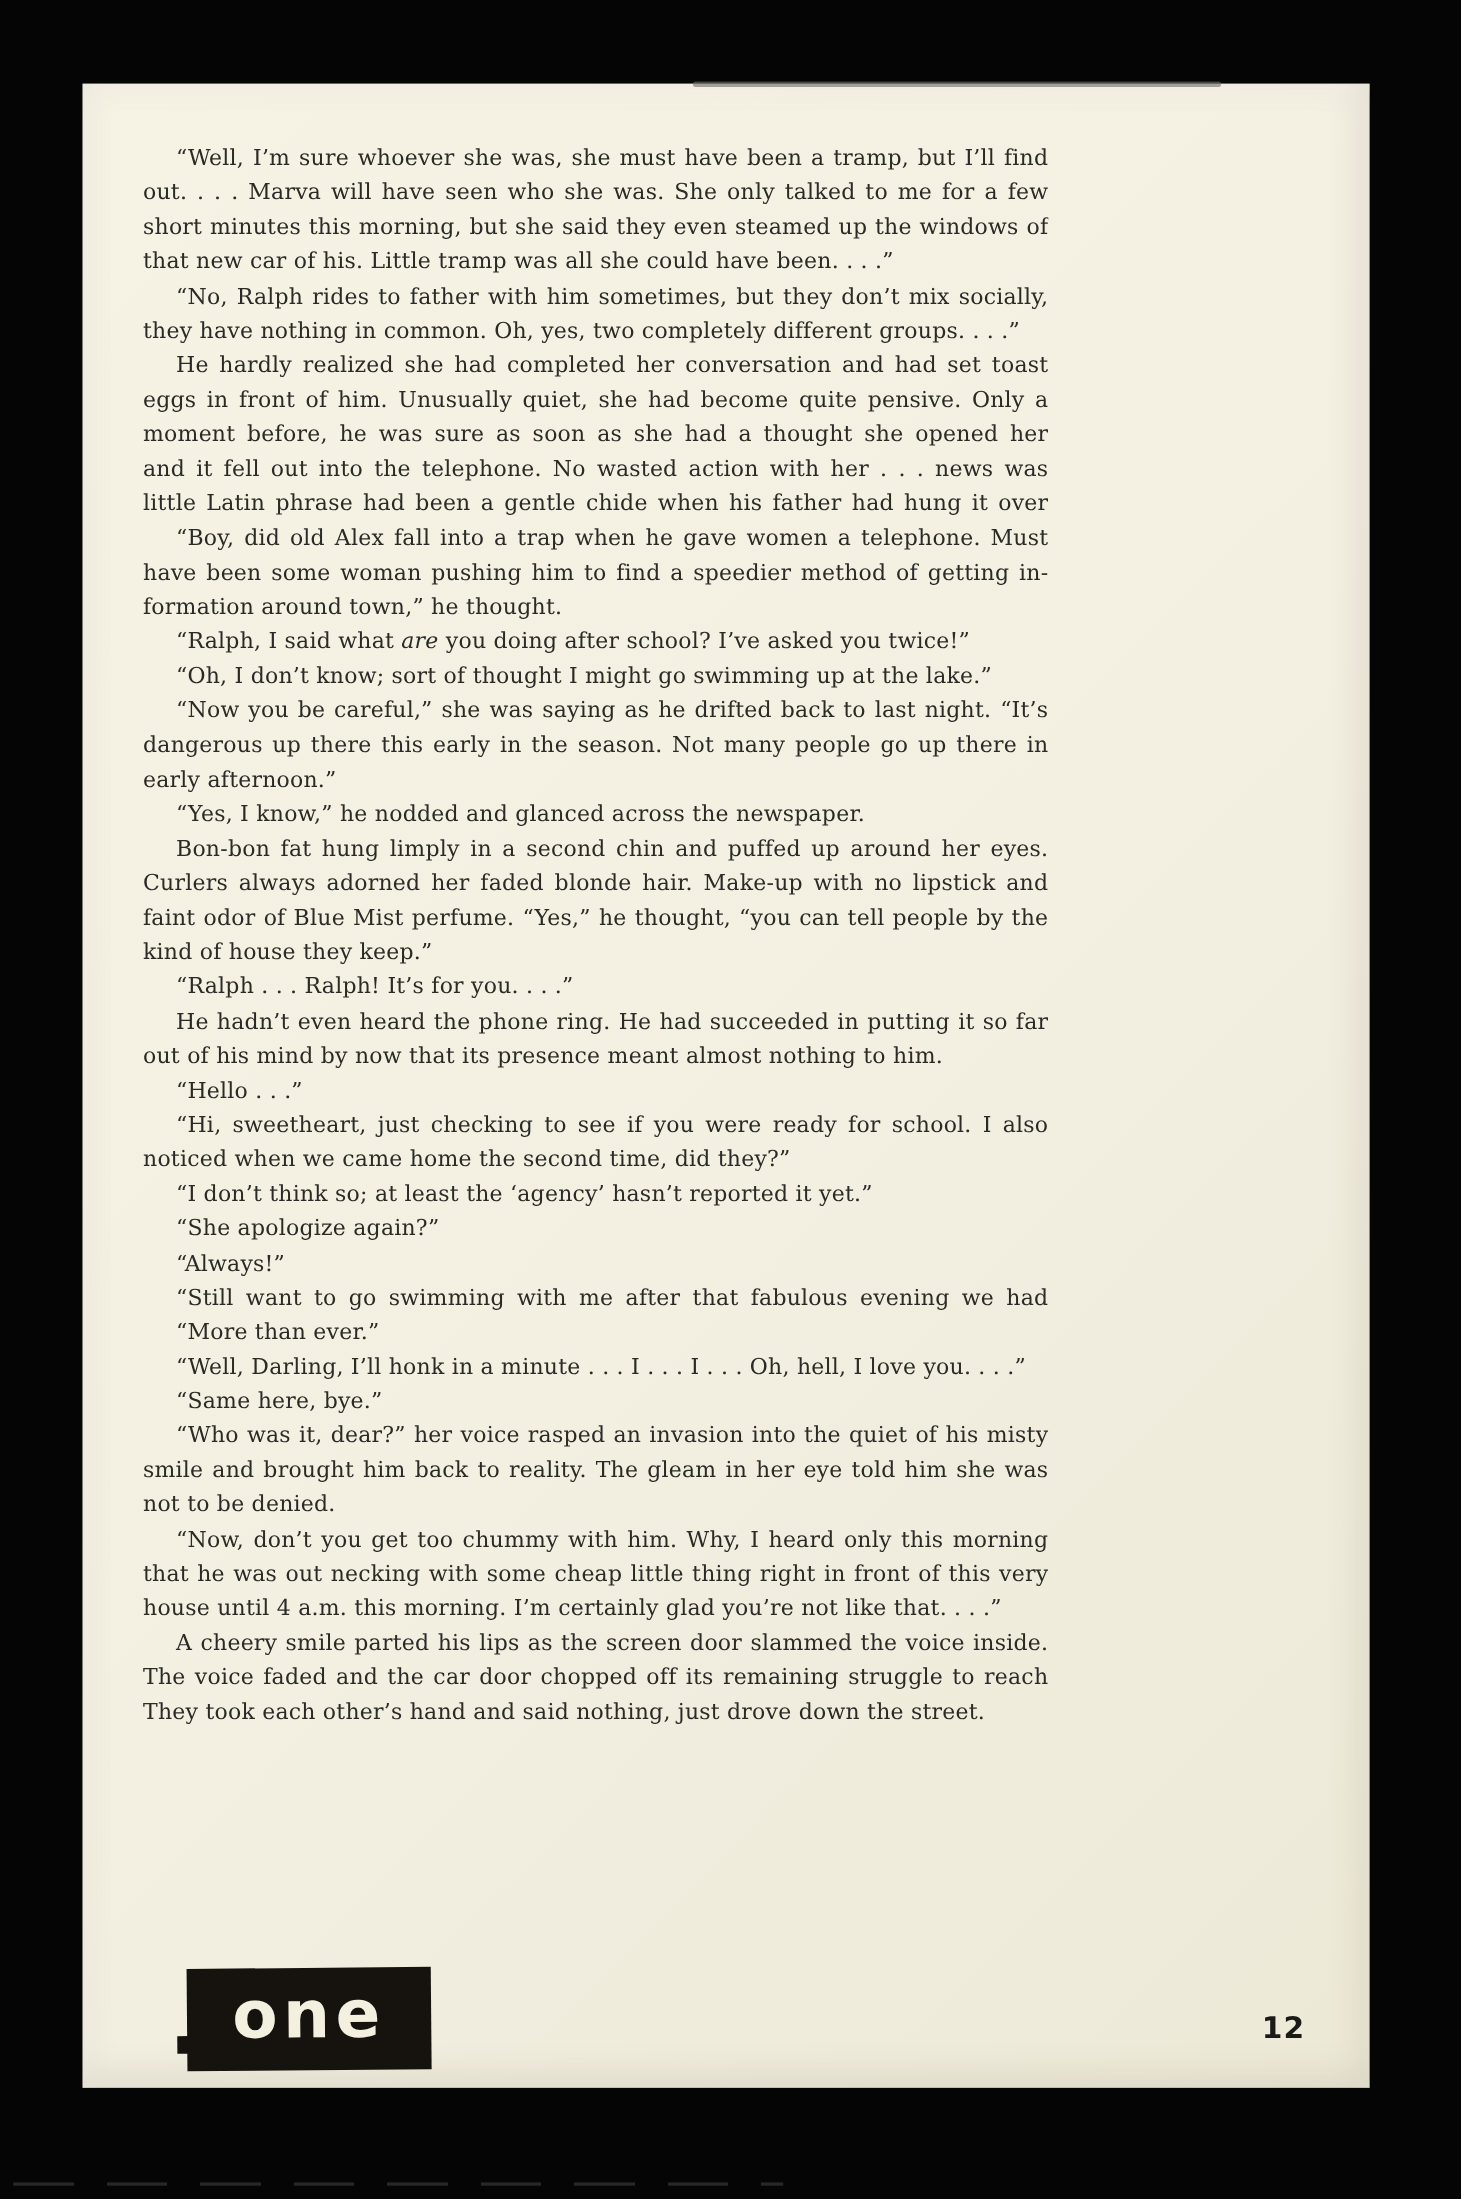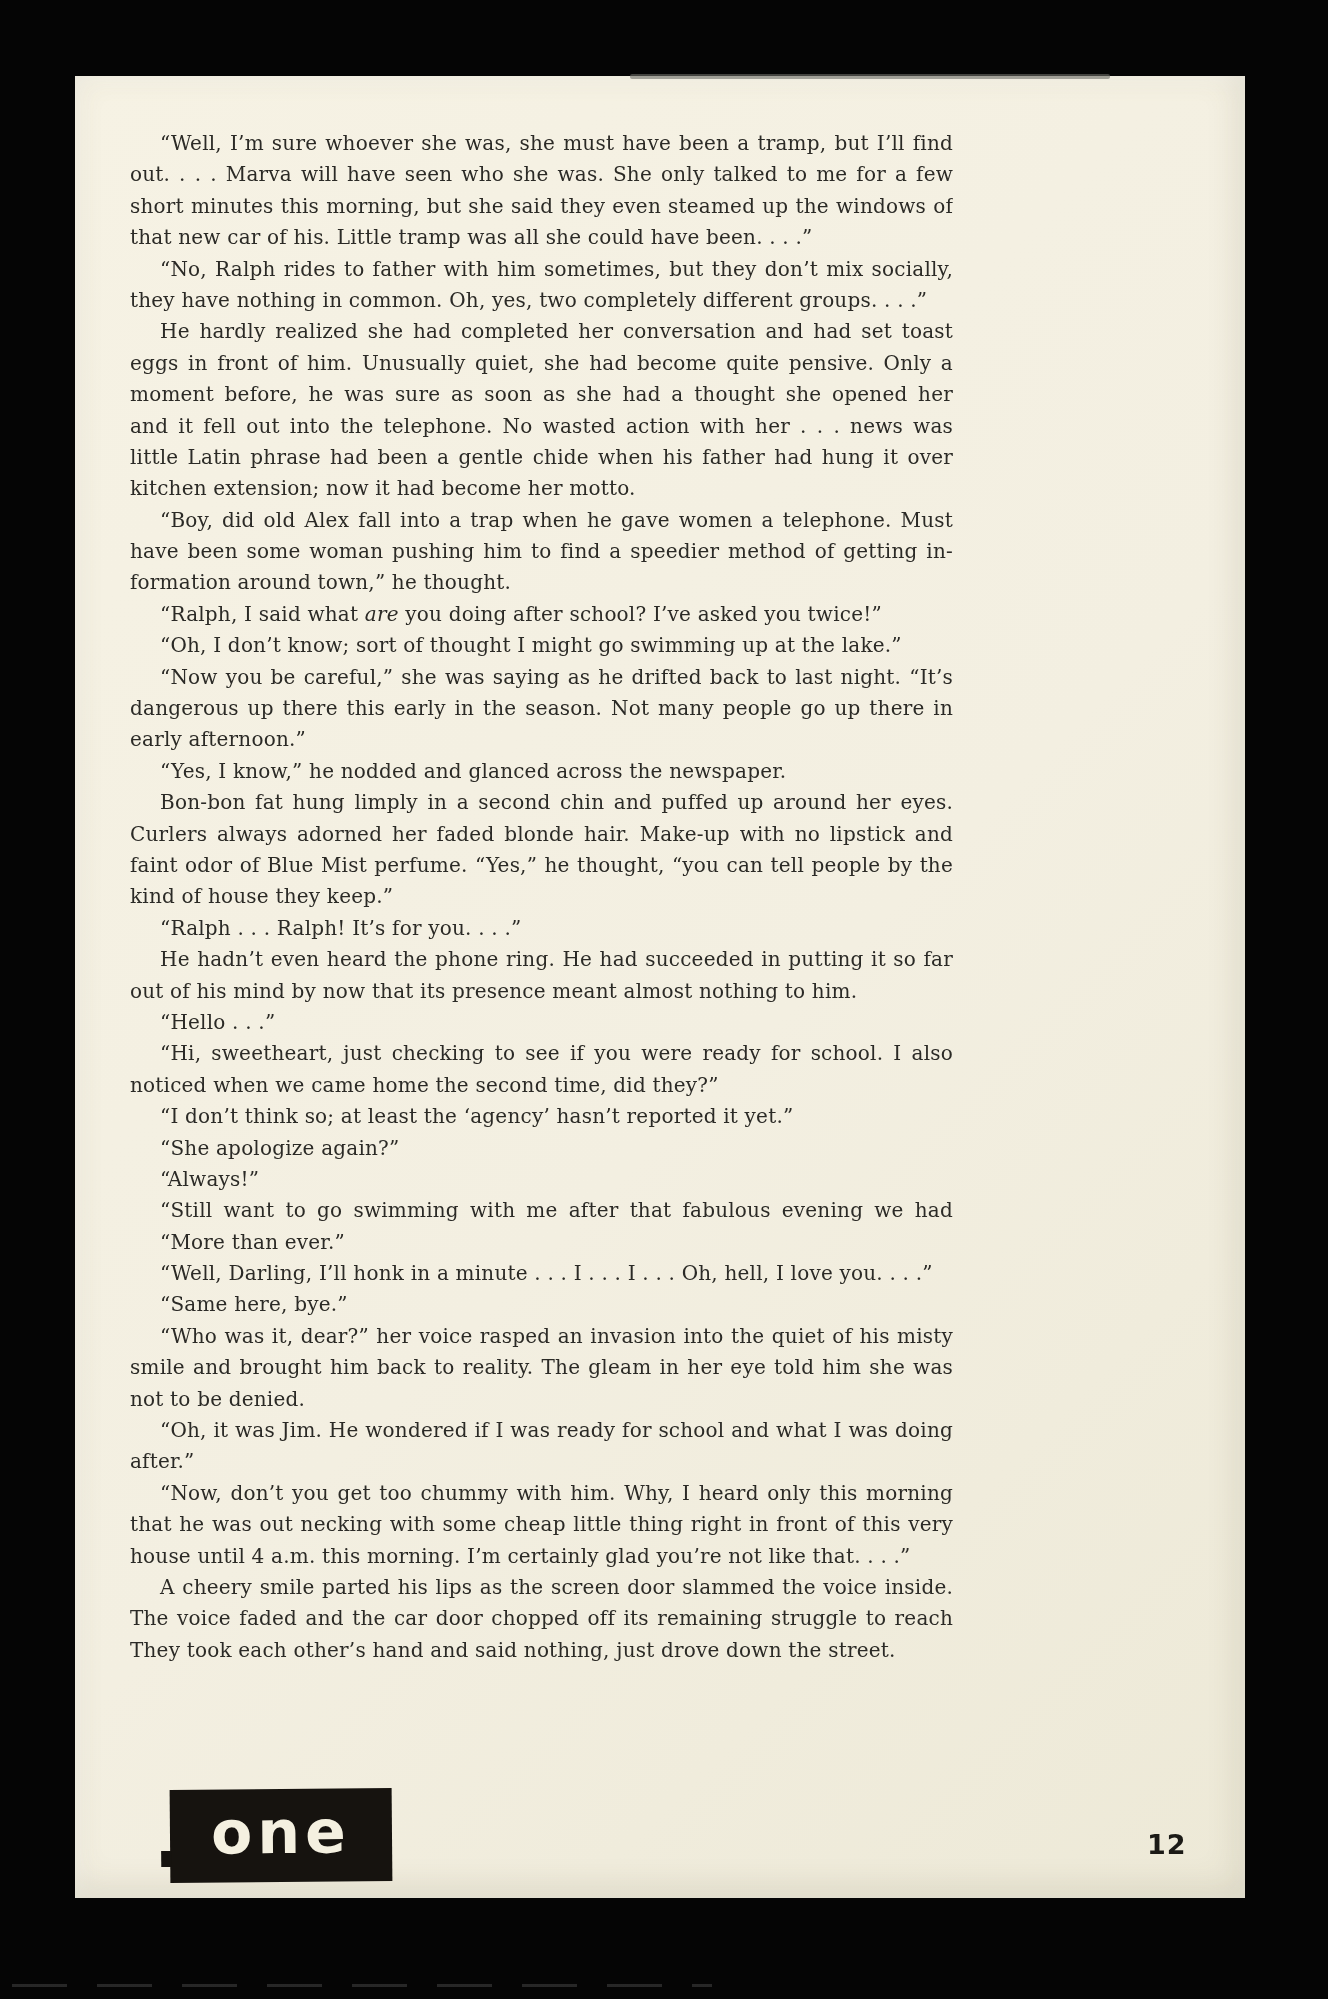--- a/index.html
+++ b/index.html
@@ -101,21 +101,20 @@
       <div>
         <div class="line first">“No, Ralph rides to father with him sometimes, but they don’t mix socially,</div>
         <div class="line last">they have nothing in common. Oh, yes, two completely different groups. . . .”</div>
       </div>
       <div>
         <div class="line first">He hardly realized she had completed her conversation and had set toast and</div>
         <div class="line">eggs in front of him. Unusually quiet, she had become quite pensive. Only a</div>
         <div class="line">moment before, he was sure as soon as she had a thought she opened her mouth</div>
         <div class="line">and it fell out into the telephone. No wasted action with her . . . news was meant</div>
         <div class="line">little Latin phrase had been a gentle chide when his father had hung it over the</div>
-        <div class="line last">kitchen extension; now it had become her motto.</div>
       </div>
       <div>
         <div class="line first">“Boy, did old Alex fall into a trap when he gave women a telephone. Must</div>
         <div class="line">have been some woman pushing him to find a speedier method of getting in-</div>
         <div class="line last">formation around town,” he thought.</div>
       </div>
       <div>
         <div class="line first last">“Ralph, I said what <i>are</i> you doing after school? I’ve asked you twice!”</div>
       </div>
       <div>
@@ -169,24 +168,20 @@
       </div>
       <div>
         <div class="line first last">“Same here, bye.”</div>
       </div>
       <div>
         <div class="line first">“Who was it, dear?” her voice rasped an invasion into the quiet of his misty</div>
         <div class="line">smile and brought him back to reality. The gleam in her eye told him she was</div>
         <div class="line last">not to be denied.</div>
       </div>
       <div>
-        <div class="line first">“Oh, it was Jim. He wondered if I was ready for school and what I was doing</div>
-        <div class="line last">after.”</div>
-      </div>
-      <div>
         <div class="line first">“Now, don’t you get too chummy with him. Why, I heard only this morning</div>
         <div class="line">that he was out necking with some cheap little thing right in front of this very</div>
         <div class="line last">house until 4 a.m. this morning. I’m certainly glad you’re not like that. . . .”</div>
       </div>
       <div>
         <div class="line first">A cheery smile parted his lips as the screen door slammed the voice inside.</div>
         <div class="line">The voice faded and the car door chopped off its remaining struggle to reach him.</div>
         <div class="line last">They took each other’s hand and said nothing, just drove down the street.</div>
       </div>
     </div>

